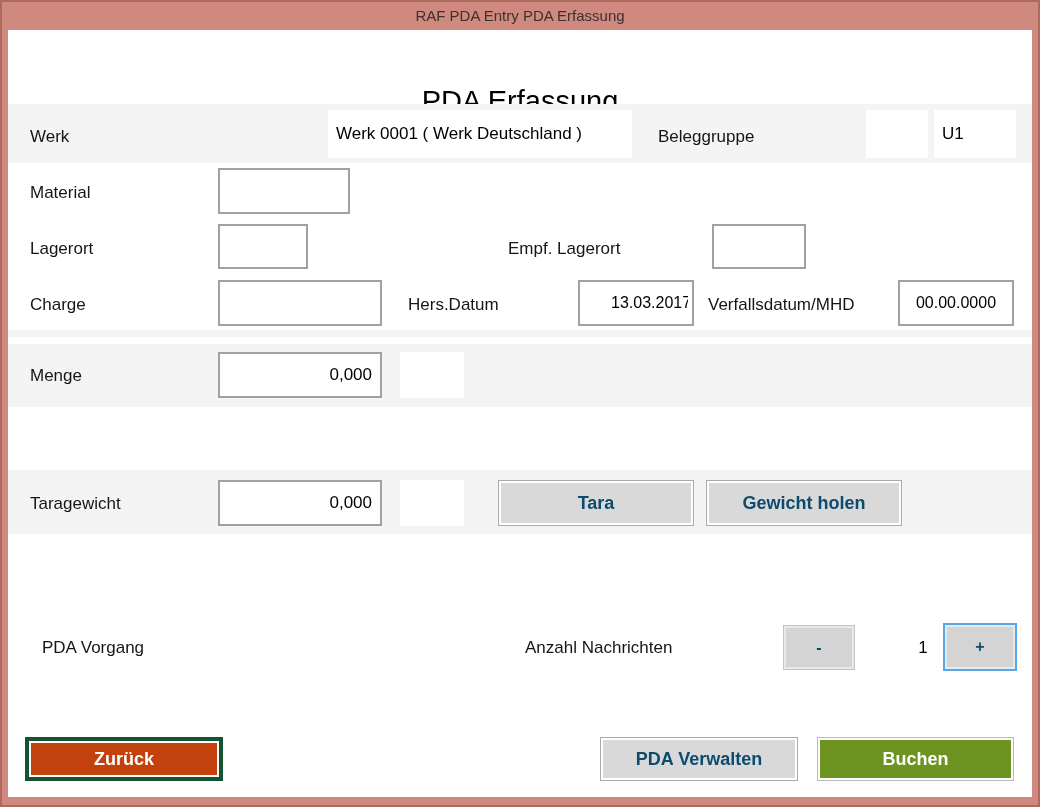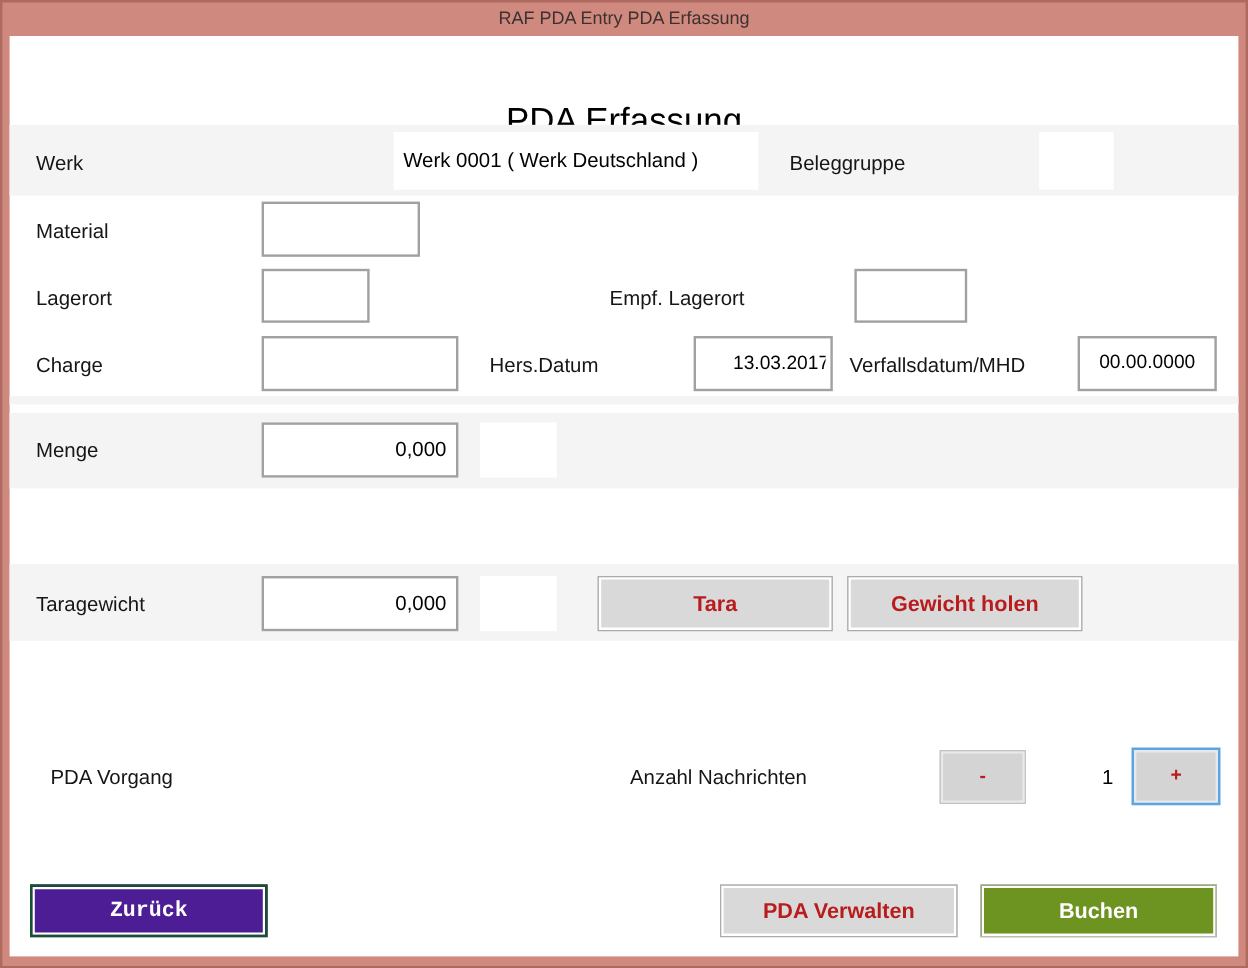--- a/index.html
+++ b/index.html
@@ -30,23 +30,23 @@
     position:absolute;box-sizing:border-box;background:#ffffff;
     border:2px solid #A1A1A1;font-family:inherit;font-size:17px;color:#000;
     padding:0 8px;outline:none;
   }
   .tb-plain{border:none;}
   .tb-right{text-align:right;}
   .tb-center{text-align:center;padding:0 4px;font-size:16px;}
   .btn{
     position:absolute;box-sizing:border-box;display:flex;align-items:center;justify-content:center;
     font-family:inherit;font-weight:bold;font-size:18px;cursor:default;
-    background:#D9D9D9;border:1px solid #ABABAB;box-shadow:inset 0 0 0 2px #FFFFFF;color:#b91c1c;
+    background:#D9D9D9;border:1px solid #ABABAB;box-shadow:inset 0 0 0 2px #FFFFFF;color:#0c4a6e;
   }
-  .btn-orange{background:#4c1d95;color:#FFFFFF;border:2px solid #14532d;font-family:Liberation Mono, monospace;}
+  .btn-orange{background:#c2410c;color:#FFFFFF;border:4px solid #14532d;}
   .btn-green{background:#6D9321;color:#FFFFFF;border:1px solid #B9B9B9;}
   .btn-step{font-size:16px;background:#D4D4D4;border:1px solid #C3C3C3;box-shadow:inset 0 0 0 2px #E9E9E9;}
   .btn-step-plus{border:2px solid #58A5EA;}
   .count{font-size:17px;color:#000;text-align:center;}
 </style>
 </head>
 <body>
 
 <div class="window">
 
@@ -60,20 +60,21 @@
 
     <div class="abs rowbg bg-werk"></div>
     <div class="abs rowbg bg-strip"></div>
     <div class="abs rowbg bg-menge"></div>
     <div class="abs rowbg bg-tara"></div>
 
     <span class="abs label" style="left:22px;top:97px;">Werk</span>
     <input class="tb tb-plain" style="left: 320px; top: 80px; width: 304px; height: 48px;" value="Werk 0001 ( Werk Deutschland )">
     <span class="abs label" style="left:650px;top:97px;">Beleggruppe</span>
     <input class="tb tb-plain" style="left: 858px; top: 80px; width: 62px; height: 48px;" value="">
+    <input class="tb tb-plain" style="left: 926px; top: 80px; width: 82px; height: 48px;" value="U1">
 
     <span class="abs label" style="left:22px;top:153px;">Material</span>
     <input class="tb" style="left: 210px; top: 138px; width: 132px; height: 46px;" value="">
     <input class="tb tb-plain" style="left: 352px; top: 136px; width: 328px; height: 48px;" value="">
 
     <span class="abs label" style="left:22px;top:209px;">Lagerort</span>
     <input class="tb" style="left: 210px; top: 194px; width: 90px; height: 45px;" value="">
     <input class="tb tb-plain" style="left: 310px; top: 192px; width: 180px; height: 48px;" value="">
     <span class="abs label" style="left:500px;top:209px;">Empf. Lagerort</span>
     <input class="tb" style="left: 704px; top: 194px; width: 94px; height: 45px;" value="">

